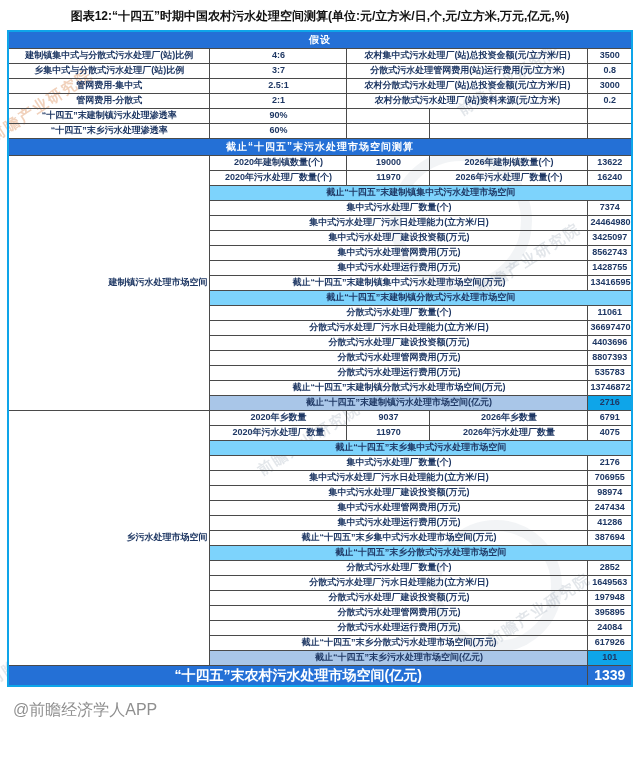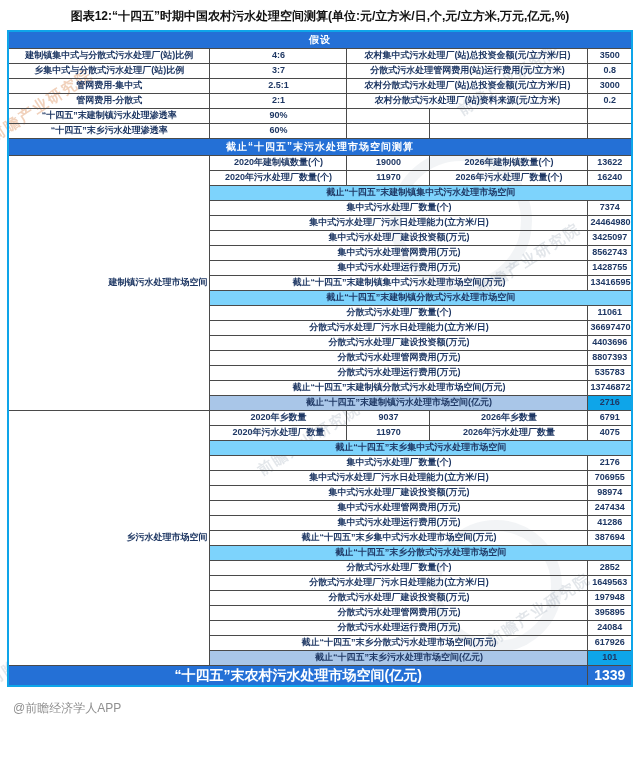--- a/index.html
+++ b/index.html
@@ -37,21 +37,21 @@
     background:#2470d6;color:#ffffff;font-weight:700;
     font-size:14px;height:19px;
   }
   td.side{font-weight:600;background:#ffffff;text-align:right;}
   td.v{font-weight:600;}
   .src{
     width:614px;margin:13px auto 0;display:flex;
     justify-content:space-between;align-items:baseline;
     font-size:10.5px;color:#1a1a1a;position:relative;z-index:2;
   }
-  .src .right{color:#8f8f8f;font-size:12px;}
+  .src .right{color:#8f8f8f;font-size:16px;}
   
   .wm{
     position:absolute;z-index:1;pointer-events:none;
     font-size:15px;font-weight:700;letter-spacing:2px;
     color:#9aa7b5;opacity:.28;transform:rotate(-33deg);white-space:nowrap;
   }
   .wm.orange{color:#e09a6a;opacity:.45;}
   .wm-circle{
     position:absolute;z-index:1;pointer-events:none;border-radius:50%;
     border:11px solid rgba(160,175,190,.14);

